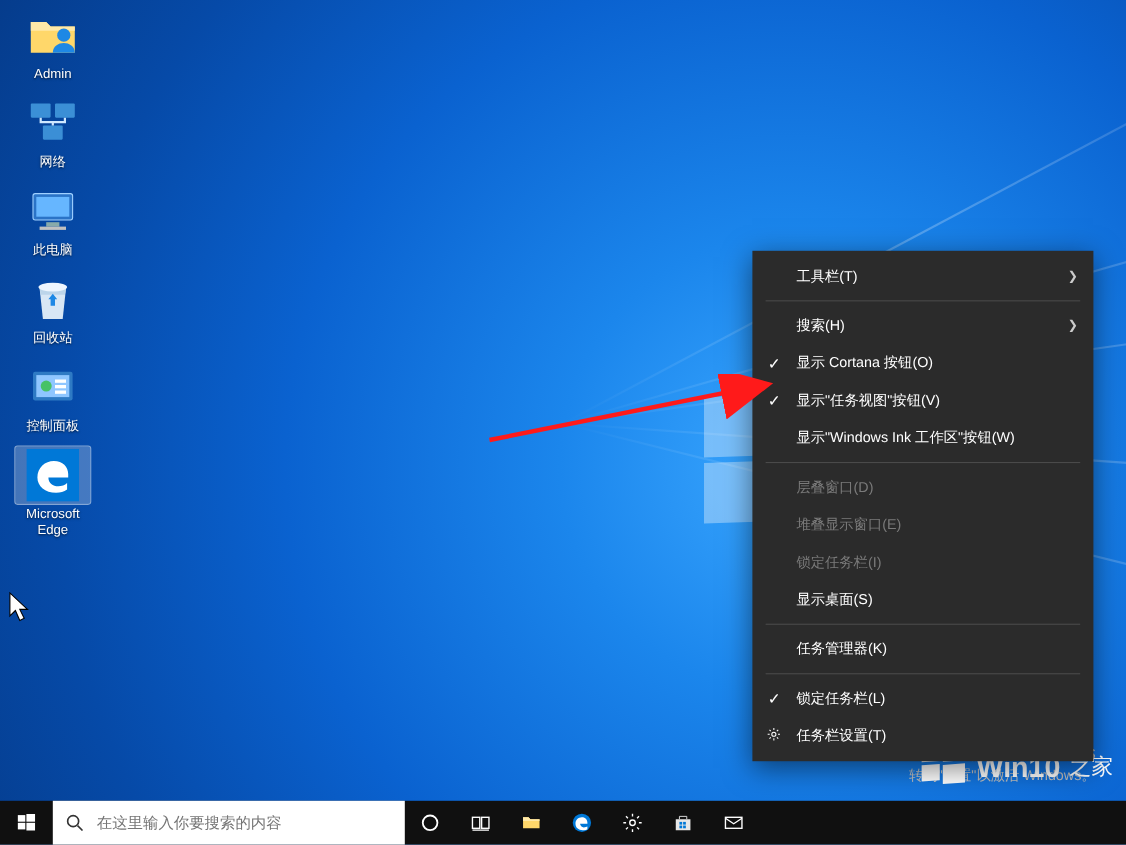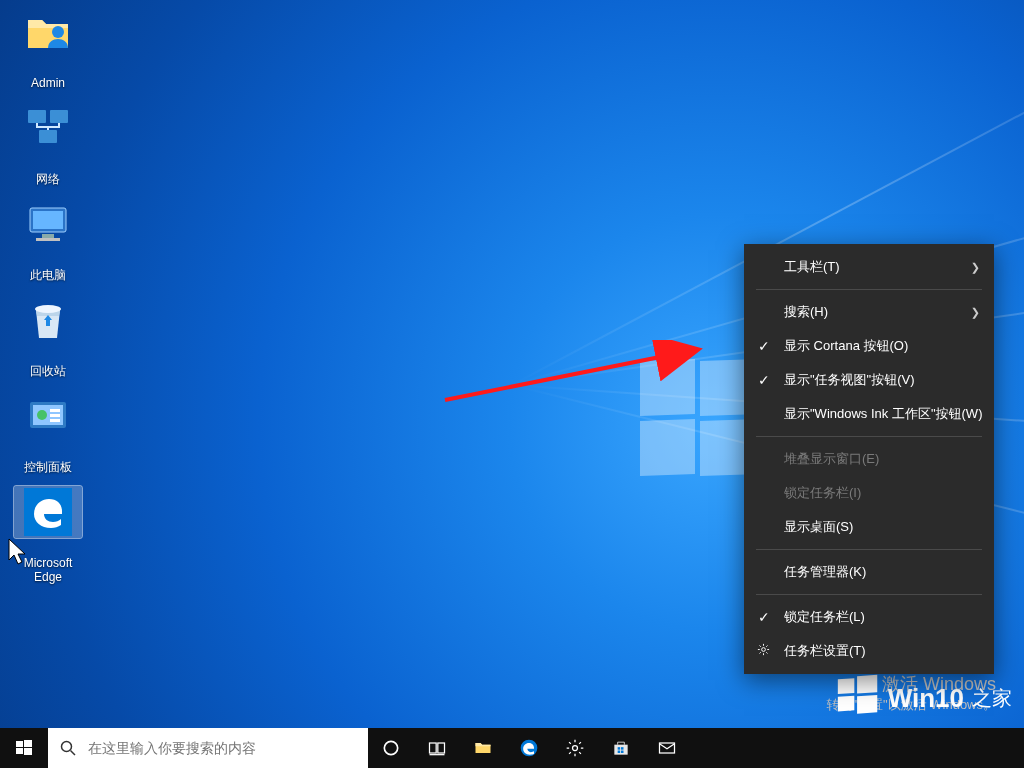--- a/index.html
+++ b/index.html
@@ -15,38 +15,38 @@
   .logo-center .p { position:absolute; background:#fff; }
   .logo-center .p1 { left:0; top:0; width:55px; height:55px; transform:skewY(-2deg); }
   .logo-center .p2 { left:60px; top:0; width:60px; height:55px; transform:skewY(-2deg); }
   .logo-center .p3 { left:0; top:60px; width:55px; height:55px; transform:skewY(-2deg); }
   .logo-center .p4 { left:60px; top:60px; width:60px; height:55px; transform:skewY(-2deg); }
 
   
   .icons { position:absolute; left:10px; top:6px; display:flex; flex-direction:column; gap:12px; }
   .dicon { width:76px; display:flex; flex-direction:column; align-items:center; cursor:default; }
   .dicon .glyph { width:48px; height:48px; display:flex; align-items:center; justify-content:center; }
-  .dicon .lbl { color:#fff; font-size:12px; text-align:center; text-shadow:0 1px 2px rgba(0,0,0,0.7); line-height:14px; margin-top:18px; }
+  .dicon .lbl { color:#fff; font-size:12px; text-align:center; text-shadow:0 1px 2px rgba(0,0,0,0.7); line-height:14px; margin-top:2px; }
   .dicon.selected .glyph-wrap { background:rgba(255,255,255,0.25); outline:1px solid rgba(255,255,255,0.5); }
   .glyph-wrap { padding:2px 10px; border-radius:2px; }
 
   
   .taskbar { position:absolute; left:0; bottom:0; width:1024px; height:40px; background:#101010; display:flex; align-items:flex-start; }
   .start { width:48px; height:40px; display:flex; align-items:center; justify-content:center; }
   .start svg { width:16px; height:16px; }
   .search { flex:0 0 320px; height:40px; background:#fff; display:flex; align-items:center; }
   .search .sicon { width:40px; display:flex; align-items:center; justify-content:center; color:#333; }
   .search input { border:none; outline:none; font-size:14px; color:#555; flex:1; height:100%; background:transparent; }
   .tbtn { width:46px; height:40px; display:flex; align-items:center; justify-content:center; color:#fff; }
   .tbtn svg { width:20px; height:20px; }
   .tray { margin-left:auto; height:40px; }
 
   
   .ctx {
-    position:absolute; right:30px; top:244px; width:250px;
+    position:absolute; right:30px; top:228px; width:310px;
     background:#2b2b2b; color:#fff; font-size:13px;
     box-shadow:0 6px 24px rgba(0,0,0,0.5);
     padding:6px 0;
     margin-left:14px;
   }
   .ctx .item { display:flex; align-items:center; height:34px; padding:0 16px 0 40px; position:relative; white-space:nowrap; }
   .ctx .item.disabled { color:#7a7a7a; }
   .ctx .sep { height:1px; background:#4a4a4a; margin:5px 12px; }
   .ctx .chk { position:absolute; left:14px; top:50%; transform:translateY(-50%); font-size:14px; }
   .ctx .sub { position:absolute; right:14px; top:50%; transform:translateY(-50%); color:#ccc; font-size:11px; }
@@ -205,20 +205,23 @@
       </div>
       <div class="item">
         <span class="chk">✓</span>
         <span>显示"任务视图"按钮(V)</span>
       </div>
       <div class="item">
         <span>显示"Windows Ink 工作区"按钮(W)</span>
       </div>
       <div class="sep"></div>
       <div class="item disabled">
+        <span>层叠窗口(D)</span>
+      </div>
+      <div class="item disabled">
         <span>堆叠显示窗口(E)</span>
       </div>
       <div class="item disabled">
         <span>锁定任务栏(I)</span>
       </div>
       <div class="item">
         <span>显示桌面(S)</span>
       </div>
       <div class="sep"></div>
       <div class="item">

